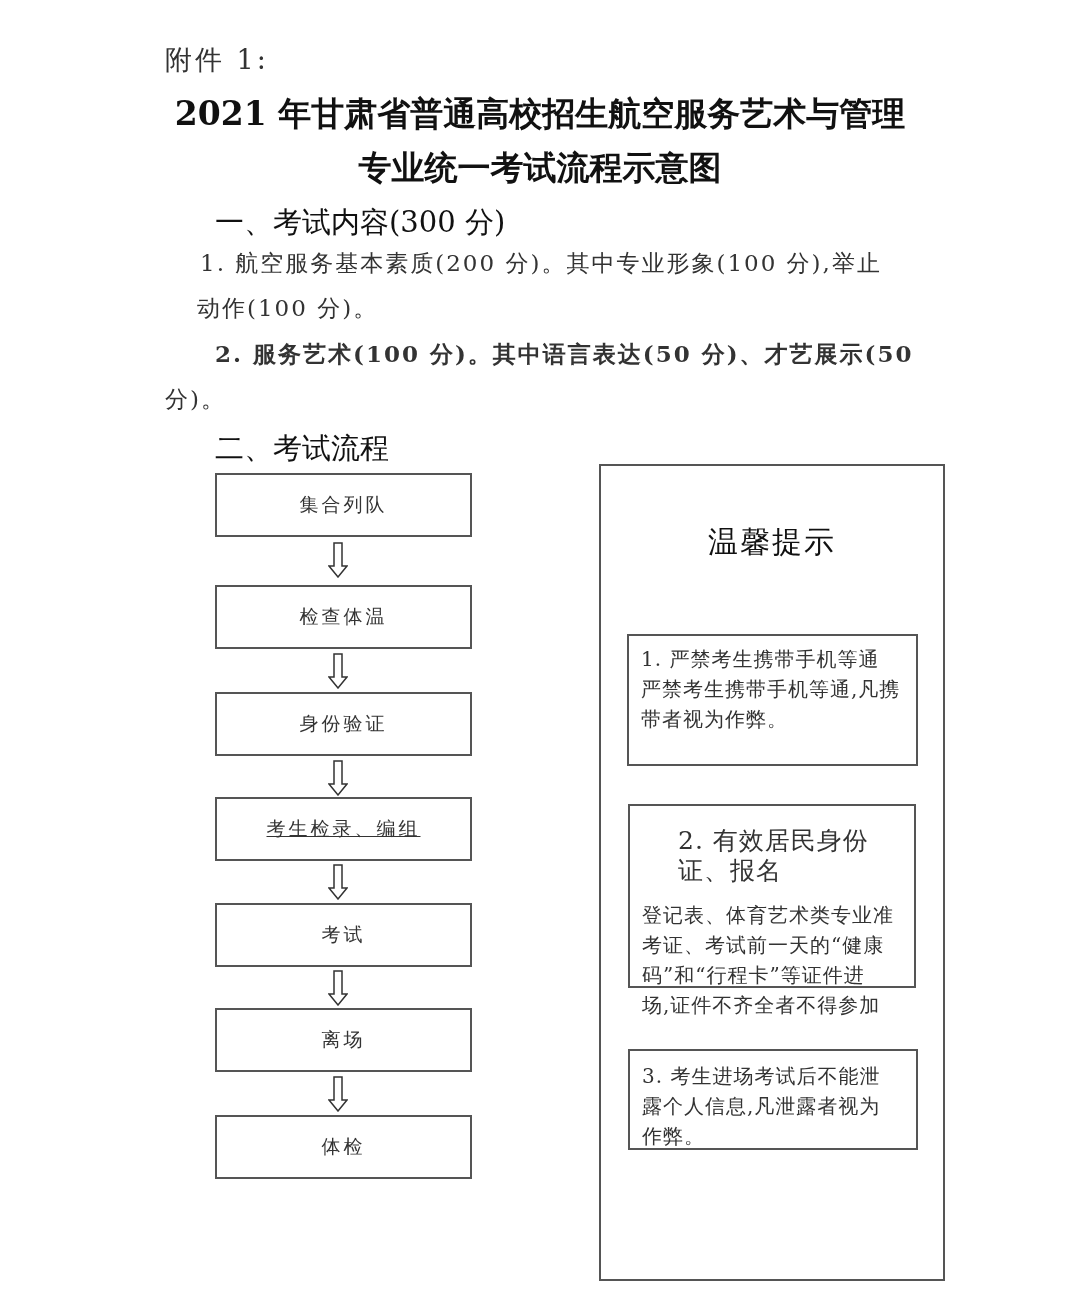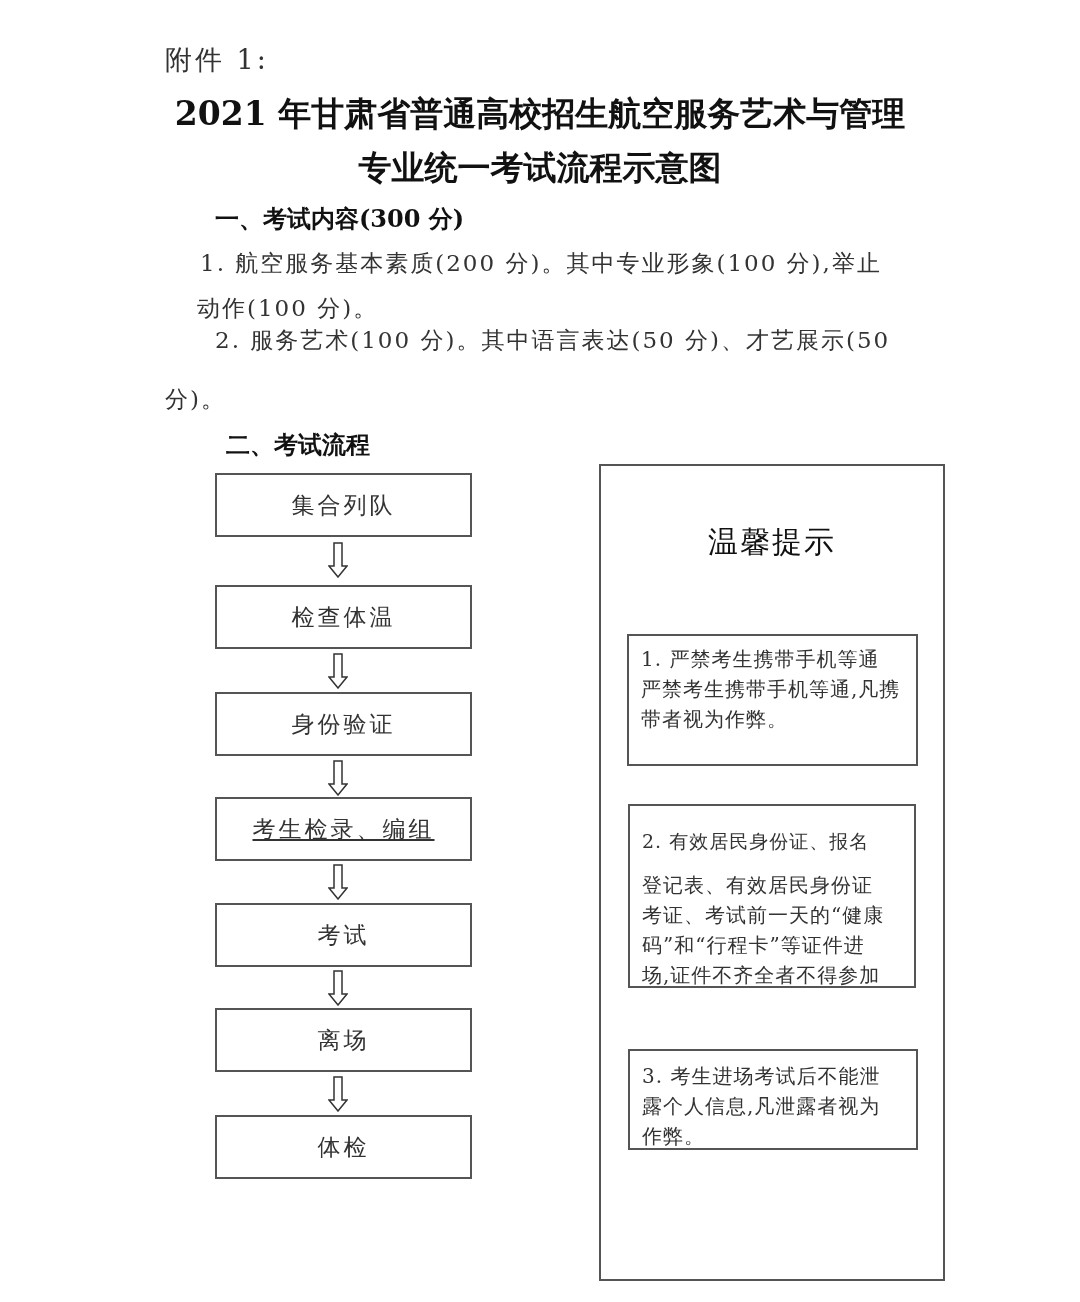--- a/index.html
+++ b/index.html
@@ -5,27 +5,27 @@
   html, body { margin: 0; padding: 0; background: #ffffff; }
   body {
     width: 1080px; height: 1302px; position: relative; overflow: hidden;
     font-family: "DejaVu Serif", "Liberation Serif", serif; color: #222;
   }
   .abs { position: absolute; }
   .attach { left: 165px; top: 42px; font-size: 27px; color: #333; letter-spacing: 3px; }
   .title { left: 0; width: 1080px; text-align: center; font-weight: bold; font-size: 33px; color: #111; }
   .t1 { top: 92px; }
   .t2 { top: 146px; }
-  .h { font-size: 24px; font-weight: bold; color: #111; }
+  .h { font-size: 29px; font-weight: normal; color: #111; }
   .p { font-size: 23px; color: #333; letter-spacing: 2px; }
   .fbox {
     position: absolute; left: 215px; width: 257px; height: 64px;
     border: 2px solid #555; box-sizing: border-box;
     display: flex; align-items: center; justify-content: center;
-    font-size: 23px; letter-spacing: 3px; color: #333;
+    font-size: 19px; letter-spacing: 3px; color: #333;
   }
   .arrow { position: absolute; left: 328px; width: 20px; height: 36px; }
   .tipsframe {
     position: absolute; left: 599px; top: 464px; width: 346px; height: 817px;
     border: 2px solid #555; box-sizing: border-box;
   }
   .tipstitle {
     position: absolute; left: 599px; top: 522px; width: 346px; text-align: center;
     font-size: 30px; color: #111; letter-spacing: 2px;
   }
@@ -38,24 +38,24 @@
 <body>
 
 <div class="abs attach">附件 1:</div>
 
 <div class="abs title t1">2021 年甘肃省普通高校招生航空服务艺术与管理</div>
 <div class="abs title t2">专业统一考试流程示意图</div>
 
 <div class="abs h" style="left:215px; top:203px;">一、考试内容(300 分)</div>
 <div class="abs p" style="left:200px; top:248px;">1. 航空服务基本素质(200 分)。其中专业形象(100 分),举止</div>
 <div class="abs p" style="left:160px; top:293px;margin-left:37px;">动作(100 分)。</div>
-<div class="abs p" style="left:215px; top:325px;">2. 服务艺术(100 分)。其中语言表达(50 分)、才艺展示(50</div>
+<div class="abs p" style="left:215px; top:339px;font-weight:bold;">2. 服务艺术(100 分)。其中语言表达(50 分)、才艺展示(50</div>
 <div class="abs p" style="left:165px; top:384px;">分)。</div>
 
-<div class="abs h" style="left:226px; top:429px;text-align:center;">二、考试流程</div>
+<div class="abs h" style="left:215px; top:429px;text-align:center;">二、考试流程</div>
 
 <div>
   <div class="fbox" style="top:473px;">集合列队</div>
   <svg class="arrow" style="top:542px;" viewBox="0 0 20 36">
       <path d="M6 1 H14 V24 H19 L10 35 L1 24 H6 Z" fill="#fff" stroke="#333" stroke-width="1.5"></path>
     </svg>
 
   <div class="fbox" style="top:585px;">检查体温</div>
   <svg class="arrow" style="top:653px;" viewBox="0 0 20 36">
       <path d="M6 1 H14 V24 H19 L10 35 L1 24 H6 Z" fill="#fff" stroke="#333" stroke-width="1.5"></path>
@@ -87,22 +87,22 @@
 <div class="tipsframe"></div>
 <div class="tipstitle">温馨提示</div>
 
 <div class="tip" style="left:627px; top:634px; width:291px; height:132px; padding-top:8px;">
   <div>1. 严禁考生携带手机等通</div>
   <div>严禁考生携带手机等通,凡携</div>
   <div>带者视为作弊。</div>
 </div>
 
 <div class="tip" style="left:628px; top:804px; width:288px; height:184px; padding-top:20px;">
-  <div style="font-size:19px; margin-bottom:14px;">2. 有效居民身份证、报名</div>
-  <div>登记表、有效居民身份证</div>
+  <div style="font-size:25px; margin-bottom:14px;margin-left:36px;">2. 有效居民身份证、报名</div>
+  <div>登记表、体育艺术类专业准</div>
   <div>考证、考试前一天的“健康</div>
   <div>码”和“行程卡”等证件进</div>
   <div>场,证件不齐全者不得参加</div>
 </div>
 
 <div class="tip" style="left:628px; top:1049px; width:290px; height:101px; ">
   <div>3. 考生进场考试后不能泄</div>
   <div>露个人信息,凡泄露者视为</div>
   <div>作弊。</div>
 </div>

